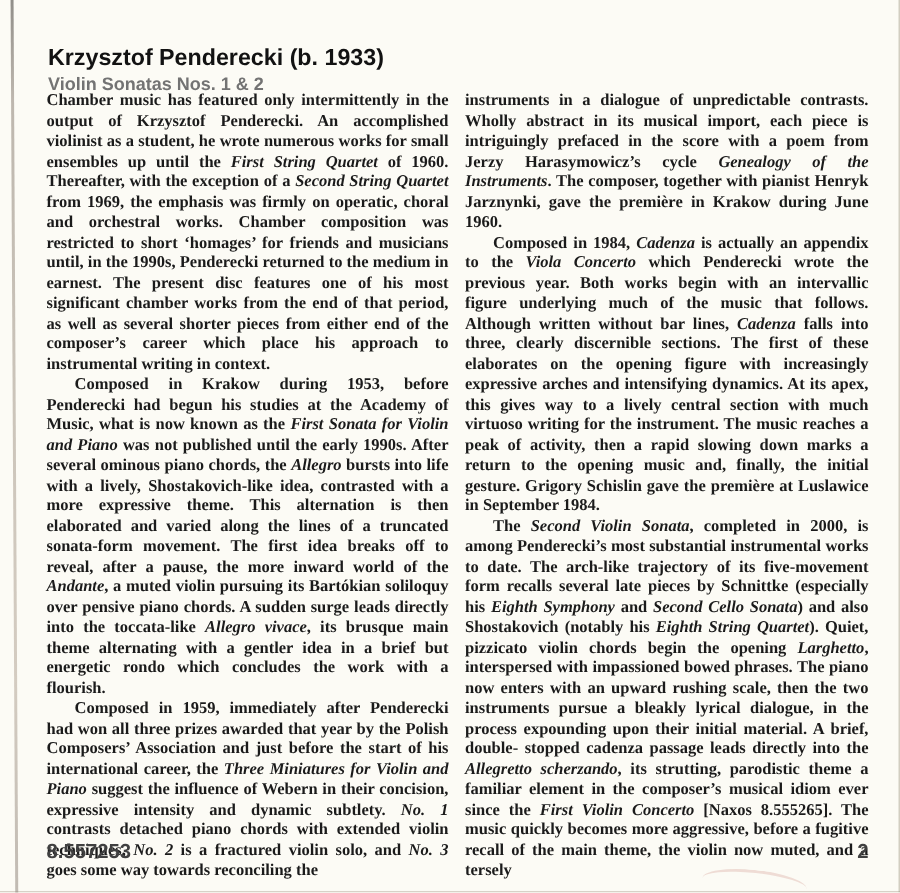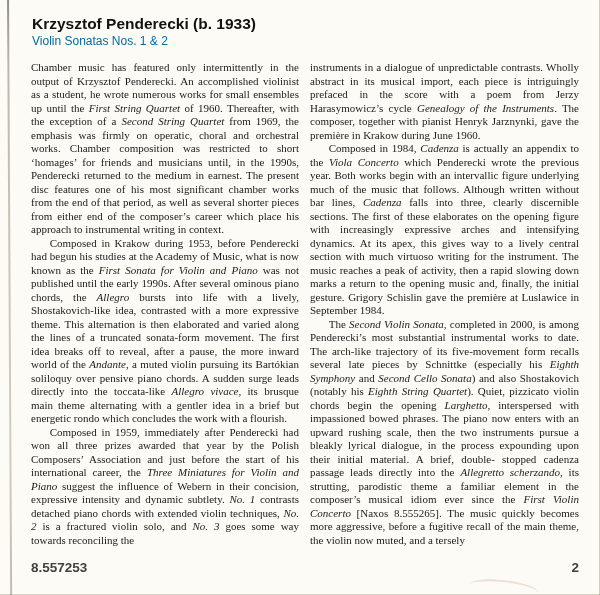--- a/index.html
+++ b/index.html
@@ -33,47 +33,47 @@
     transform: rotate(-0.3deg);
     transform-origin: top center;
   }
   .smudge {
     position: absolute; left: 468px; top: 580px;
     width: 70px; height: 16px;
     border-top: 2px solid rgba(205,140,128,.28);
     border-radius: 50%;
     transform: rotate(6deg);
   }
-  header { position: absolute; left: 32px; top: 15px; }
+  header { position: absolute; left: 32px; top: 30px; }
   h1 {
     margin: 0;
     font-family: "Liberation Sans", sans-serif;
     font-weight: bold; font-size: 15.5px; line-height: 18px;
     color: #121212;
   }
   h2 {
     margin: 1px 0 0 0;
     font-family: "Liberation Sans", sans-serif;
-    font-weight: normal; font-size: 12px; line-height: 14px;
-    color: #0369a1;
+    font-weight: bold; font-size: 12px; line-height: 14px;
+    color: #737373;
   }
   .columns {
     position: absolute; left: 31px; top: 61px;
     width: 548px;
     display: flex; gap: 11px;
   }
   .col {
     font-family: "Liberation Serif", serif;
     font-size: 11px; line-height: 13.5px;
     color: #1b1b1b;
     text-align: justify;
   }
   .col.left { width: 268px; }
   .col.right { width: 269px; }
-  .para { margin: 0; }
+  .para { margin: 0; font-weight: bold; }
   .para.indent { text-indent: 1.7em; }
   .para i { font-style: italic; }
   footer {
     position: absolute; left: 31px; top: 560px;
     width: 548px;
     display: flex; justify-content: space-between;
     font-family: "Liberation Sans", sans-serif;
     font-weight: bold; font-size: 13.5px;
     color: #404040;
   }

